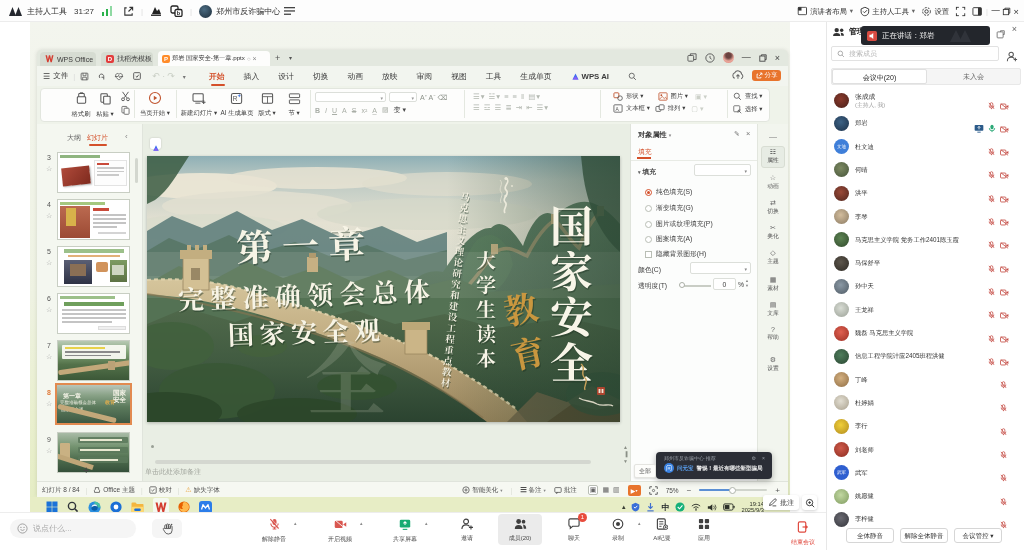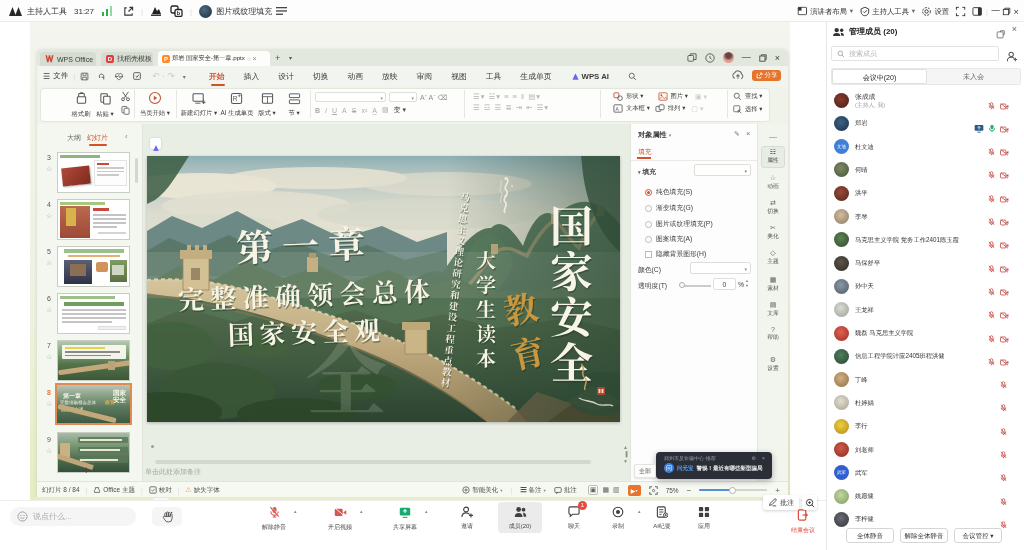--- a/index.html
+++ b/index.html
@@ -34,21 +34,21 @@
           <path d="M2 9 L5 2 L7 6 L9 4 L11 9 Z" fill="#222"></path>
           <rect x="1" y="9.5" width="10" height="1.4" fill="#222"></rect>
         </svg>
     <svg width="13" height="12" viewBox="0 0 13 12" style="margin-left:4px;">
           <rect x="1" y="1" width="7" height="7" rx="1.5" fill="none" stroke="#222" stroke-width="1.3"></rect>
           <rect x="5" y="4.5" width="7" height="7" rx="1.5" fill="#fff" stroke="#222" stroke-width="1.3"></rect>
           <text x="6.7" y="10.3" font-size="5.5" fill="#222" font-weight="bold">b</text>
         </svg>
     <span style="color:#ddd;margin:0 3px;">|</span>
     <span style="display:inline-block;width:13px;height:13px;border-radius:50%;background:radial-gradient(circle at 40% 35%, #4a6a80, #1d2c3a);"></span>
-    <span>图片或纹理填充</span>
+    <span>郑州市反诈骗中心</span>
     <svg width="11" height="10" viewBox="0 0 11 10">
           <rect x="0" y="1" width="11" height="1.3" fill="#444"></rect>
           <rect x="0" y="4.3" width="11" height="1.3" fill="#444"></rect>
           <rect x="0" y="7.6" width="7" height="1.3" fill="#444"></rect>
         </svg>
   </div>
   <div class="flex" style="position:absolute;right:5px;top:0;height:22px;gap:3px;font-size:8px;color:#333;transform:scale(0.92);transform-origin:right center;">
     <svg width="11" height="10" viewBox="0 0 12 11">
           <rect x="1" y="1" width="10" height="9" rx="1" fill="none" stroke="#333" stroke-width="1.1"></rect>
           <rect x="1" y="1" width="4" height="4" fill="#333"></rect>
@@ -951,21 +951,21 @@
         </svg>
     <svg width="12" height="8" viewBox="0 0 14 9">
           <rect x="0.7" y="0.9" width="11" height="7.2" rx="1.6" fill="none" stroke="#2c3028" stroke-width="1.1"></rect>
           <rect x="2" y="2.2" width="5.5" height="4.6" fill="#2c3028"></rect>
           <rect x="12.2" y="3" width="1.3" height="3" rx="0.6" fill="#2c3028"></rect>
         </svg>
     <div style="text-align:right;font-size:5.8px;color:#2c3028;line-height:6.5px;">19:14<br>2025/9/3</div>
   </div>
 </div>
 
-<div class="abs" id="bottombar" style="left:0;top:500px;width:826px;height:33px;background:#fff;border-top:1px solid #ededed;">
+<div class="abs" id="bottombar" style="left:0;top:512px;width:826px;height:33px;background:#fff;border-top:1px solid #ededed;">
   <div class="abs flex" style="left:10px;top:6px;width:126px;height:19px;border-radius:10px;background:#f5f5f5;padding-left:7px;gap:5px;">
     <svg width="11" height="11" viewBox="0 0 12 12">
           <circle cx="6" cy="6" r="5" fill="none" stroke="#9a9a9a" stroke-width="1"></circle>
           <circle cx="4.3" cy="4.8" r="0.7" fill="#9a9a9a"></circle>
           <circle cx="7.7" cy="4.8" r="0.7" fill="#9a9a9a"></circle>
           <path d="M3.8 7.2 Q6 9 8.2 7.2" fill="none" stroke="#9a9a9a" stroke-width="1"></path>
         </svg>
     <span style="font-size:8px;color:#a8a8a8;">说点什么...</span>
   </div>
   <div class="abs flex" style="left:152px;top:6px;width:30px;height:19px;border-radius:5px;background:#f5f5f5;justify-content:center;">
@@ -1312,20 +1312,31 @@
           </svg></span>
   </div>
 
   <div class="abs flex" style="left:19px;top:506px;gap:6px;">
     <span style="display:inline-block;width:48px;height:15px;border:1px solid #d6d6d6;border-radius:3px;background:#fff;font-size:6.5px;color:#333;text-align:center;line-height:14px;">全体静音</span>
     <span style="display:inline-block;width:48px;height:15px;border:1px solid #d6d6d6;border-radius:3px;background:#fff;font-size:6.5px;color:#333;text-align:center;line-height:14px;">解除全体静音</span>
     <span style="display:inline-block;width:48px;height:15px;border:1px solid #d6d6d6;border-radius:3px;background:#fff;font-size:6.5px;color:#333;text-align:center;line-height:14px;">会议管控 ▾</span>
   </div>
 </div>
 
+<div class="abs flex" id="speaking" style="left:861px;top:26px;width:129px;height:19px;background:#23262c;border-radius:3px;padding-left:6px;gap:5px;overflow:hidden;">
+  <svg width="10" height="10" viewBox="0 0 12 12">
+        <rect x="0" y="0" width="12" height="12" rx="2" fill="#d84b42"></rect>
+        <path d="M3 4.5 H5 L7.5 2.5 V9.5 L5 7.5 H3 Z" fill="#fff"></path>
+      </svg>
+  <span style="font-size:7.5px;color:#f0f0f0;">正在讲话：郑岩</span>
+  <svg width="26" height="16" viewBox="0 0 26 16" style="margin-left:8px;opacity:0.35;">
+        <path d="M2 14 L8 2 L14 14 Z" fill="#4a4e57"></path>
+        <path d="M11 14 L17 2 L23 14 Z" fill="#4a4e57"></path>
+      </svg>
+</div>
 
 <div class="abs" id="toast" style="left:656px;top:452px;width:116px;height:27px;background:#2b2e36;border-radius:4px;box-shadow:0 2px 6px rgba(0,0,0,0.3);">
   <div class="abs" style="left:8px;top:3px;font-size:5px;color:#9aa0a8;">郑州市反诈骗中心·推荐</div>
   <div class="abs" style="right:16px;top:3px;font-size:5px;color:#9aa0a8;">⚙</div>
   <div class="abs" style="right:7px;top:3px;font-size:5px;color:#9aa0a8;">×</div>
   <div class="abs flex" style="left:8px;top:11px;gap:3px;">
     <span style="width:10px;height:10px;border-radius:50%;background:#3b82e0;color:#fff;font-size:6px;text-align:center;line-height:10px;">问</span>
     <span style="font-size:5.5px;color:#5aa0f0;font-weight:bold;white-space:nowrap;">问元宝</span>
     <span style="font-size:5.5px;color:#f0f0f0;font-weight:bold;white-space:nowrap;">警惕！最近有哪些新型骗局</span>
   </div>

